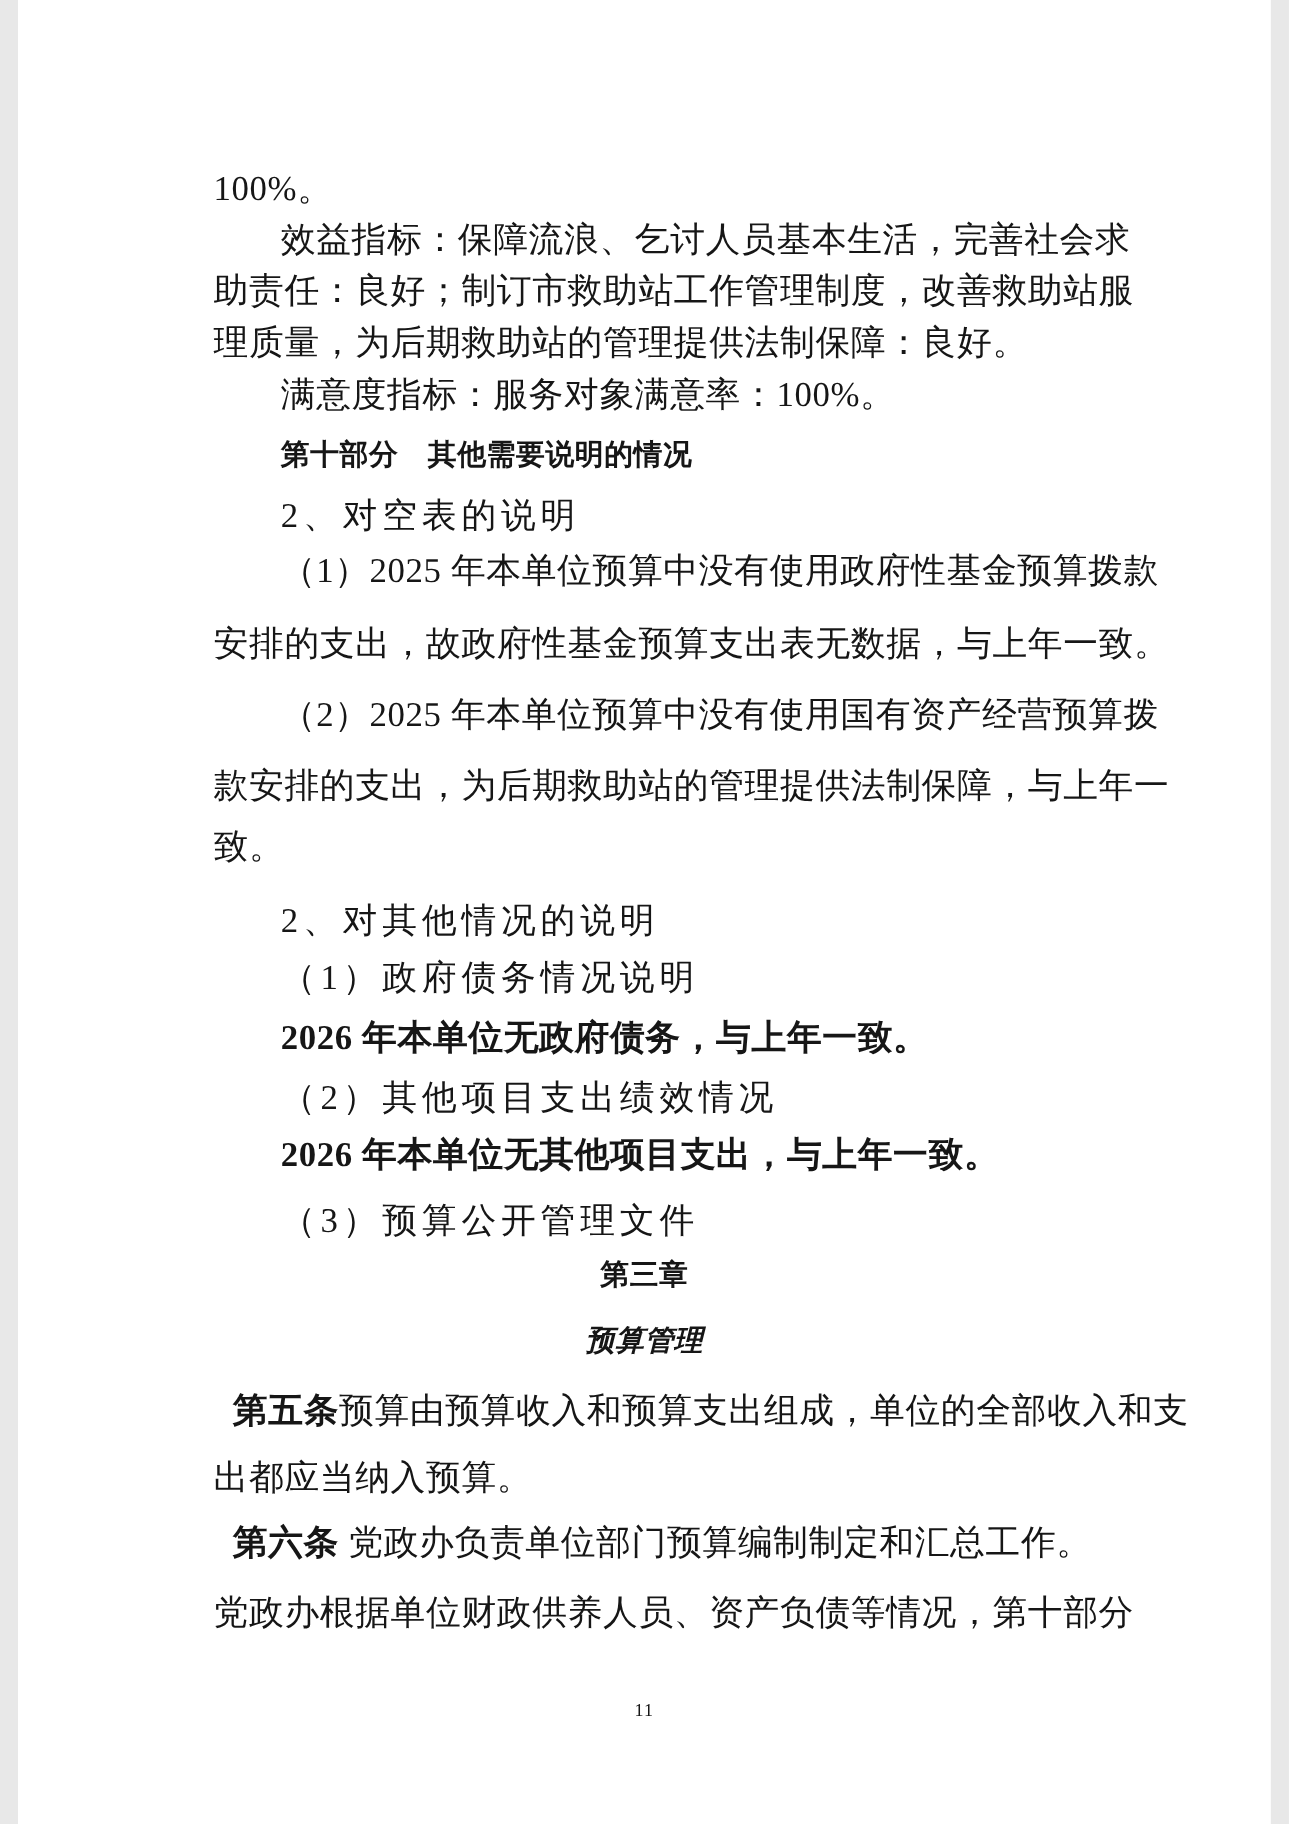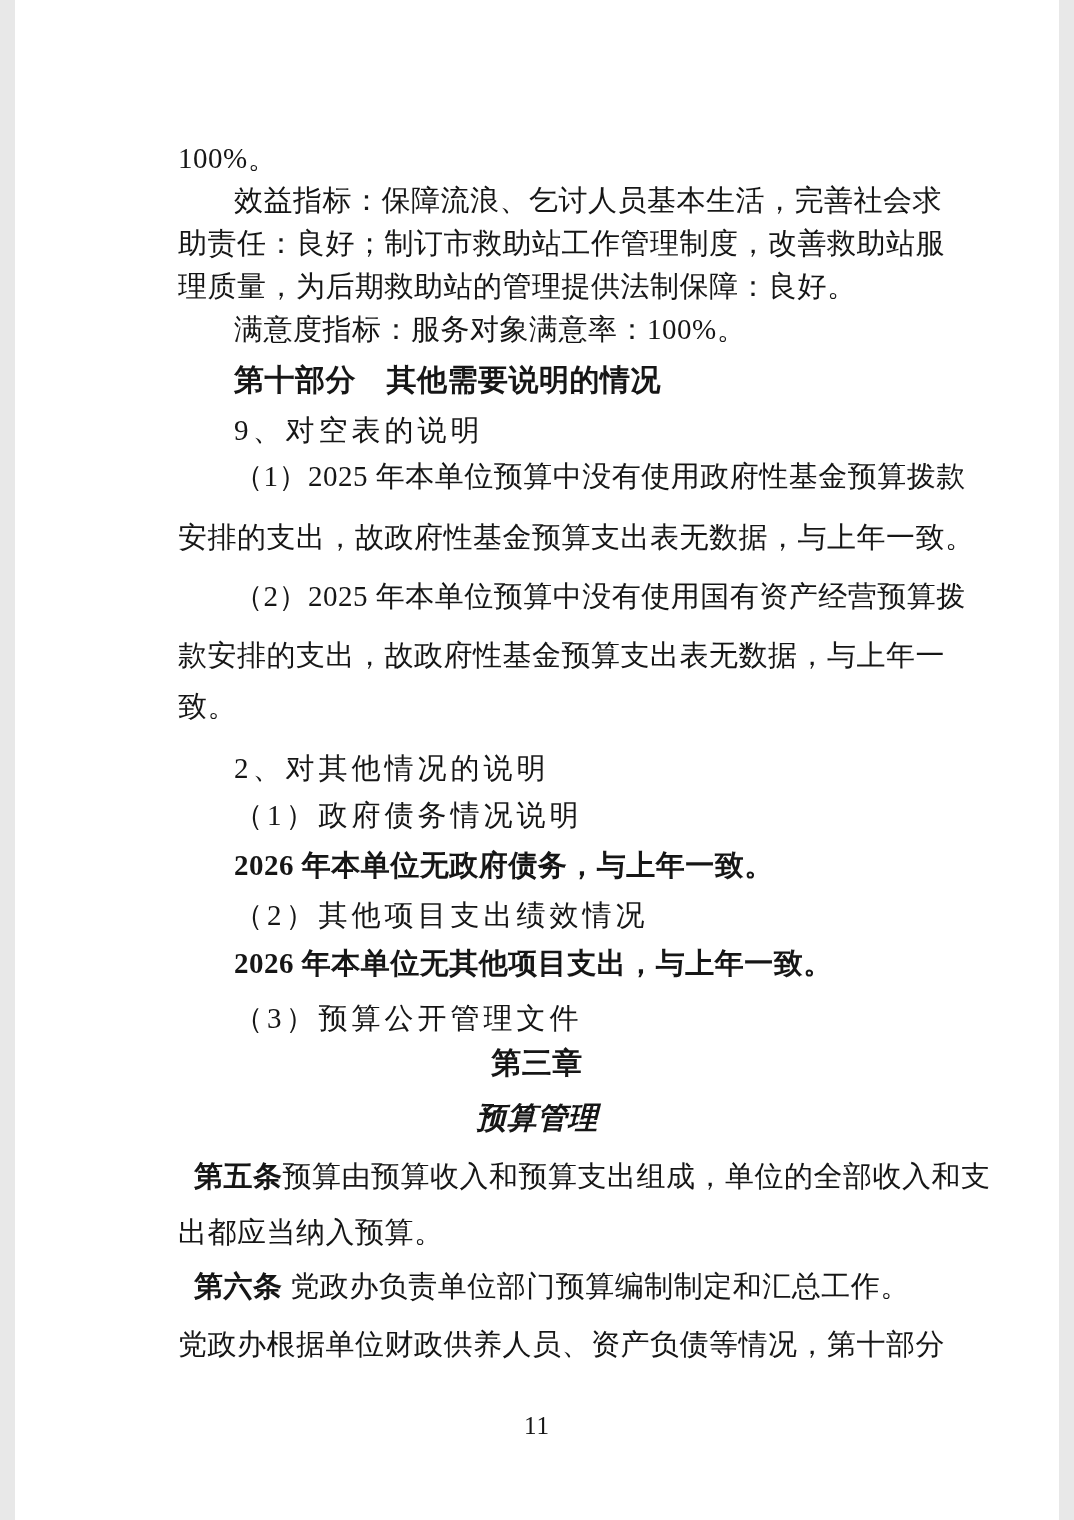--- a/index.html
+++ b/index.html
@@ -19,25 +19,25 @@
     line-height:36px;
     white-space:nowrap;
     letter-spacing:0.5px;
   }
   .indent { padding-left:56px; }
   .track  { letter-spacing:4px; }
   .boldserif { font-weight:bold; }
   .gothic {
     font-family:"Liberation Sans","DejaVu Sans",sans-serif;
     font-weight:bold;
-    font-size:30px;
+    font-size:24px;
   }
   .center { left:0; right:0; text-align:center; padding-left:0; }
   .bold-prefix { font-weight:bold;margin-left:16px; }
-  .pageno { font-size:25px; letter-spacing:1px; }
+  .pageno { font-size:15px; letter-spacing:1px; }
 
   
   .t0  { top:140px; }
   .t1  { top:182px; }
   .t2  { top:225px; }
   .t3  { top:268px; }
   .t4  { top:311px; }
   .t5  { top:362px; }
   .t6  { top:412px; }
   .t7  { top:458px; }
@@ -65,25 +65,25 @@
 <div class="page">
 
   <div class="line t0">100%。</div>
   <div class="line t1 indent">效益指标：保障流浪、乞讨人员基本生活，完善社会求</div>
   <div class="line t2">助责任：良好；制订市救助站工作管理制度，改善救助站服</div>
   <div class="line t3">理质量，为后期救助站的管理提供法制保障：良好。</div>
   <div class="line t4 indent">满意度指标：服务对象满意率：100%。</div>
 
   <div class="line t5 indent gothic">第十部分　其他需要说明的情况</div>
 
-  <div class="line t6 indent track">9、对空表的说明</div>
+  <div class="line t6 indent track">2、对空表的说明</div>
   <div class="line t7 indent">（1）2025 年本单位预算中没有使用政府性基金预算拨款</div>
   <div class="line t8">安排的支出，故政府性基金预算支出表无数据，与上年一致。</div>
   <div class="line t9 indent">（2）2025 年本单位预算中没有使用国有资产经营预算拨</div>
-  <div class="line t10">款安排的支出，故政府性基金预算支出表无数据，与上年一</div>
+  <div class="line t10">款安排的支出，为后期救助站的管理提供法制保障，与上年一</div>
   <div class="line t11">致。</div>
 
   <div class="line t12 indent track">2、对其他情况的说明</div>
   <div class="line t13 indent track">（1）政府债务情况说明</div>
   <div class="line t14 indent boldserif">2026 年本单位无政府债务，与上年一致。</div>
   <div class="line t15 indent track">（2）其他项目支出绩效情况</div>
   <div class="line t16 indent boldserif">2026 年本单位无其他项目支出，与上年一致。</div>
   <div class="line t17 indent track">（3）预算公开管理文件</div>
 
   <div class="line t18 center gothic">第三章</div>

